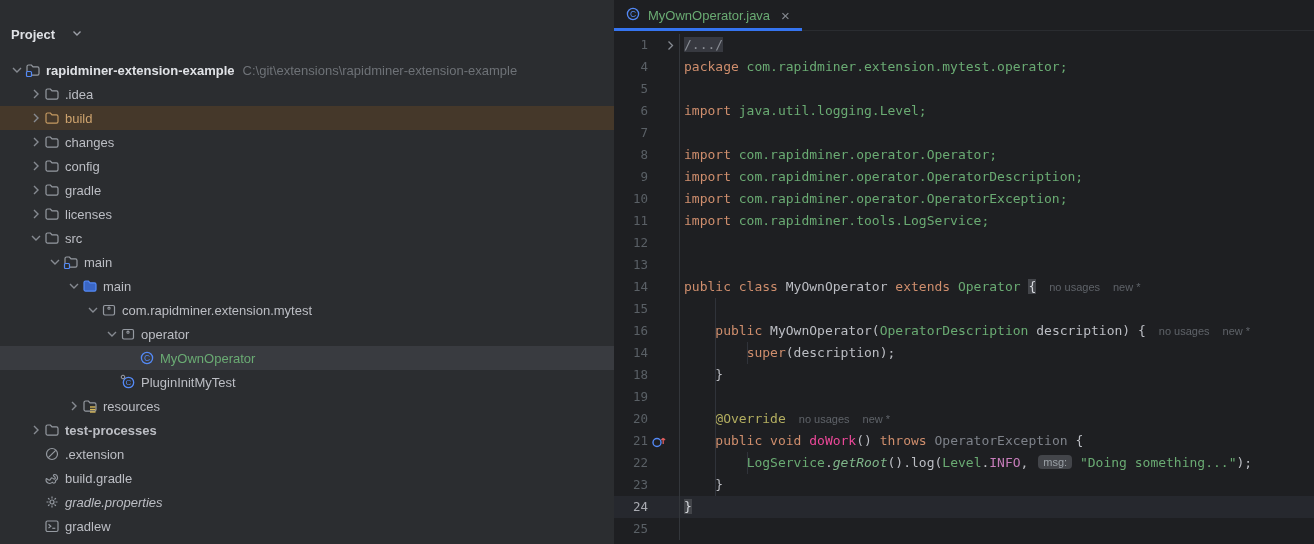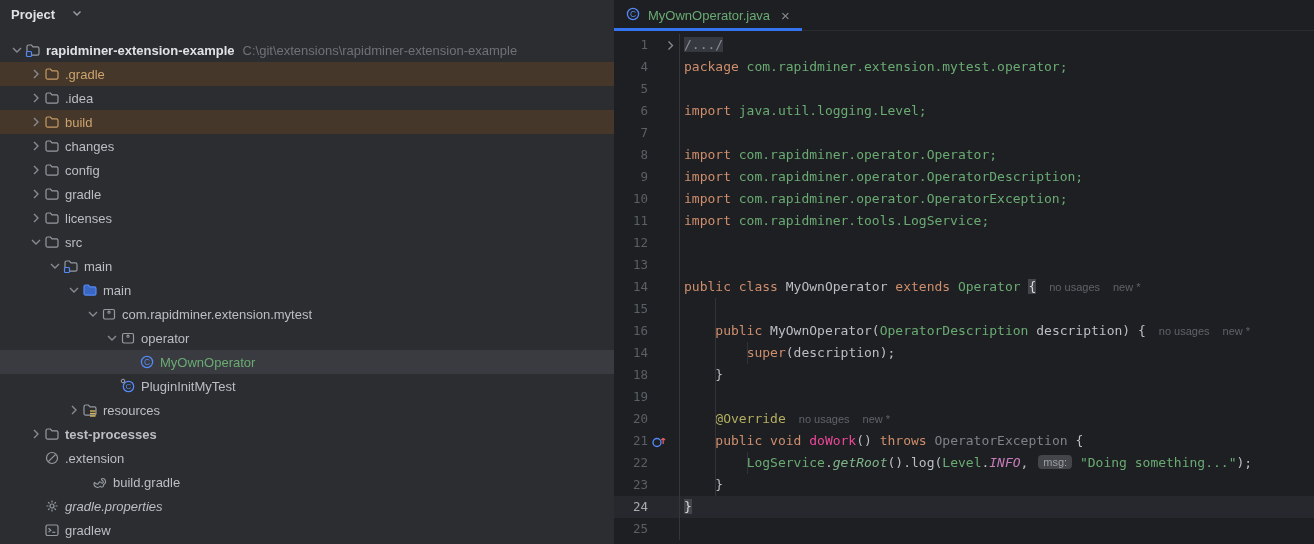--- a/index.html
+++ b/index.html
@@ -5,21 +5,21 @@
   * { margin:0; padding:0; box-sizing:border-box; }
   html,body { background:#1e1f22; }
   .app {
     position:relative; width:1314px; height:544px; overflow:hidden;
     font-family:"Liberation Sans", sans-serif;
     background:#1e1f22; display:flex;
   }
   
   .sidebar { width:614px; height:544px; background:#2b2d30; flex:0 0 614px; overflow:hidden; }
   .panel-header {
-    height:28px; display:flex; align-items:center; padding-left:11px; gap:16px;
+    height:28px; display:flex; align-items:center; padding-left:11px; gap:16px;margin-top:20px;
   }
   .panel-header .ph-title { color:#dfe1e5; font-size:13px; font-weight:700; }
   .tree { margin-top:10px; }
   .tree-row {
     height:24px; display:flex; align-items:center; width:614px;
     font-size:13px; color:#bcbec4; cursor:default; white-space:nowrap; overflow:hidden;
   }
   .tree-row .chev { width:17px; height:16px; flex:0 0 17px; display:flex; align-items:center; justify-content:center; }
   .tree-row .t-icon { width:20px; height:16px; flex:0 0 20px; display:flex; align-items:center; justify-content:flex-start; }
   .tree-row .t-label { margin-left:1px; }
@@ -47,21 +47,21 @@
   .code-row.caret-line .lnum { color:#a9abb2; }
   .gutter .gzone { width:32px; flex:0 0 32px; display:flex; align-items:center; }
   .gzone .fold-arrow { margin-left:auto; margin-right:3px; display:flex; }
   .gzone .ovr { margin-left:3px; display:flex; }
   .code-cell { white-space:pre; padding-left:4px; color:#bcbec4; overflow:hidden; }
   .tok-kw  { color:#cf8e6d; }
   .tok-grn { color:#6aab73; }
   .tok-pln { color:#bcbec4; }
   .tok-mth { color:#ec4899; }
   .tok-ann { color:#b3ae60; }
-  .tok-cst { color:#c77dbb; font-style:italic; }
+  .tok-cst { color:#c77dbb; }
   .tok-stc { color:#7fb589; font-style:italic; }
   .tok-gry { color:#7e828a; }
   .tok-str { color:#6aab73; }
   .tok-fold { background:#373940; color:#8a8e95; }
   .tok-brace { background:#43454a; color:#d5d8dd; }
   .tok-hint { font-family:"Liberation Sans", sans-serif; font-size:11px; color:#5f6369; margin-left:13px; }
   .tok-chip {
     font-family:"Liberation Sans", sans-serif; font-size:11px; color:#9aa0a6;
     background:#43454a; border-radius:4px; padding:1px 5px; margin-left:2px; position:relative; top:-1px;
   }
@@ -91,33 +91,20 @@
           </span>
           <span class="t-icon">
             <svg width="16" height="16" viewBox="0 0 16 16">
               <path d="M2 4.6c0-.9.7-1.6 1.6-1.6h2.8l1.6 1.9h4.4c.9 0 1.6.7 1.6 1.6v5c0 .9-.7 1.6-1.6 1.6H3.6c-.9 0-1.6-.7-1.6-1.6V4.6z" fill="none" stroke="#959aa1" stroke-width="1.2"></path>
               <rect x="1.5" y="9.5" width="5" height="5" rx="1" fill="#2b2d30" stroke="#548af7" stroke-width="1.2"></rect>
             </svg>
           </span>
           <span class="t-label">rapidminer-extension-example</span>
           <span class="t-path">C:\git\extensions\rapidminer-extension-example</span>
         </div>
-        <div class="tree-row excluded" style="padding-left: 27px;">
-          <span class="chev">
-            <svg width="16" height="16" viewBox="0 0 16 16">
-              <polyline points="6,4 10,8 6,12" fill="none" stroke="#868a91" stroke-width="1.4"></polyline>
-            </svg>
-          </span>
-          <span class="t-icon">
-            <svg width="16" height="16" viewBox="0 0 16 16">
-              <path d="M2 4.6c0-.9.7-1.6 1.6-1.6h2.8l1.6 1.9h4.4c.9 0 1.6.7 1.6 1.6v5c0 .9-.7 1.6-1.6 1.6H3.6c-.9 0-1.6-.7-1.6-1.6V4.6z" fill="none" stroke="#c59a62" stroke-width="1.2"></path>
-            </svg>
-          </span>
-          <span class="t-label">.gradle</span>
-        </div>
         <div class="tree-row" style="padding-left: 27px;">
           <span class="chev">
             <svg width="16" height="16" viewBox="0 0 16 16">
               <polyline points="6,4 10,8 6,12" fill="none" stroke="#868a91" stroke-width="1.4"></polyline>
             </svg>
           </span>
           <span class="t-icon">
             <svg width="16" height="16" viewBox="0 0 16 16">
               <path d="M2 4.6c0-.9.7-1.6 1.6-1.6h2.8l1.6 1.9h4.4c.9 0 1.6.7 1.6 1.6v5c0 .9-.7 1.6-1.6 1.6H3.6c-.9 0-1.6-.7-1.6-1.6V4.6z" fill="none" stroke="#959aa1" stroke-width="1.2"></path>
             </svg>
@@ -310,21 +297,21 @@
         <div class="tree-row" style="padding-left: 27px;">
           <span class="chev"></span>
           <span class="t-icon">
             <svg width="16" height="16" viewBox="0 0 16 16">
               <circle cx="8" cy="8" r="5.5" fill="none" stroke="#959aa1" stroke-width="1.2"></circle>
               <line x1="4.3" y1="11.7" x2="11.7" y2="4.3" stroke="#959aa1" stroke-width="1.2"></line>
             </svg>
           </span>
           <span class="t-label">.extension</span>
         </div>
-        <div class="tree-row" style="padding-left: 27px; margin-left: 48px;">
+        <div class="tree-row" style="padding-left: 27px;">
           <span class="chev"></span>
           <span class="t-icon">
             <svg width="16" height="16" viewBox="0 0 16 16">
               <path d="M13.5 7.2c-.3-1.5-1.3-2.7-2.8-2.7-.7 0-1.2.3-1.3.8-.1.4.2.7.6 1 .9.6 1.5 1.2 1.3 2-.2.7-.9 1-1.6.6l-1.2-.8c-.5-.3-1.1-.2-1.4.3L6 10.1c-1 .1-2.2-.2-2.9-1.2-.3-.4-.9-.3-1 .2-.3 1.6.4 3.3 1.9 4 1.1.5 2.4.4 3.4-.2l.9-.6c.3.5.9.8 1.5.8 1 0 1.8-.8 1.8-1.8 0-.2 0-.4-.1-.6 1.3-.6 2.3-2 2-3.5z" fill="none" stroke="#959aa1" stroke-width="1.1"></path>
             </svg>
           </span>
           <span class="t-label">build.gradle</span>
         </div>
         <div class="tree-row" style="padding-left: 27px; font-style: italic;">
           <span class="chev"></span>

